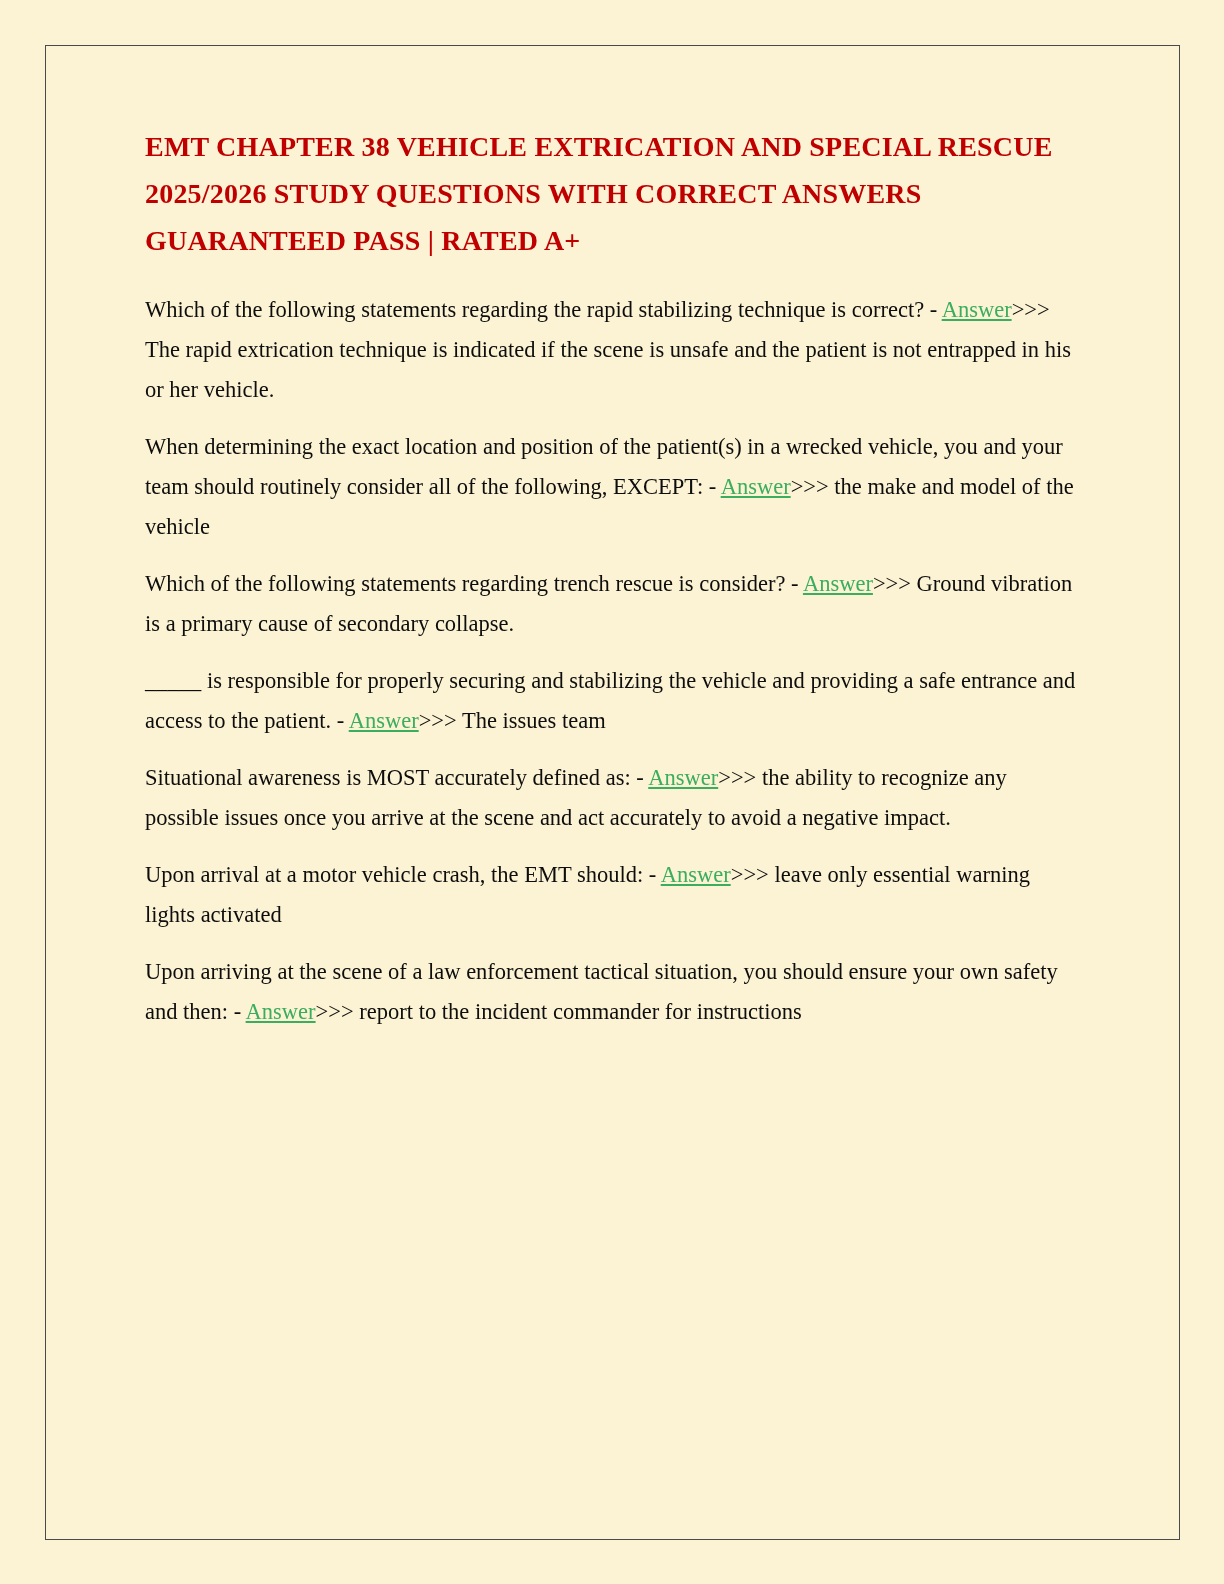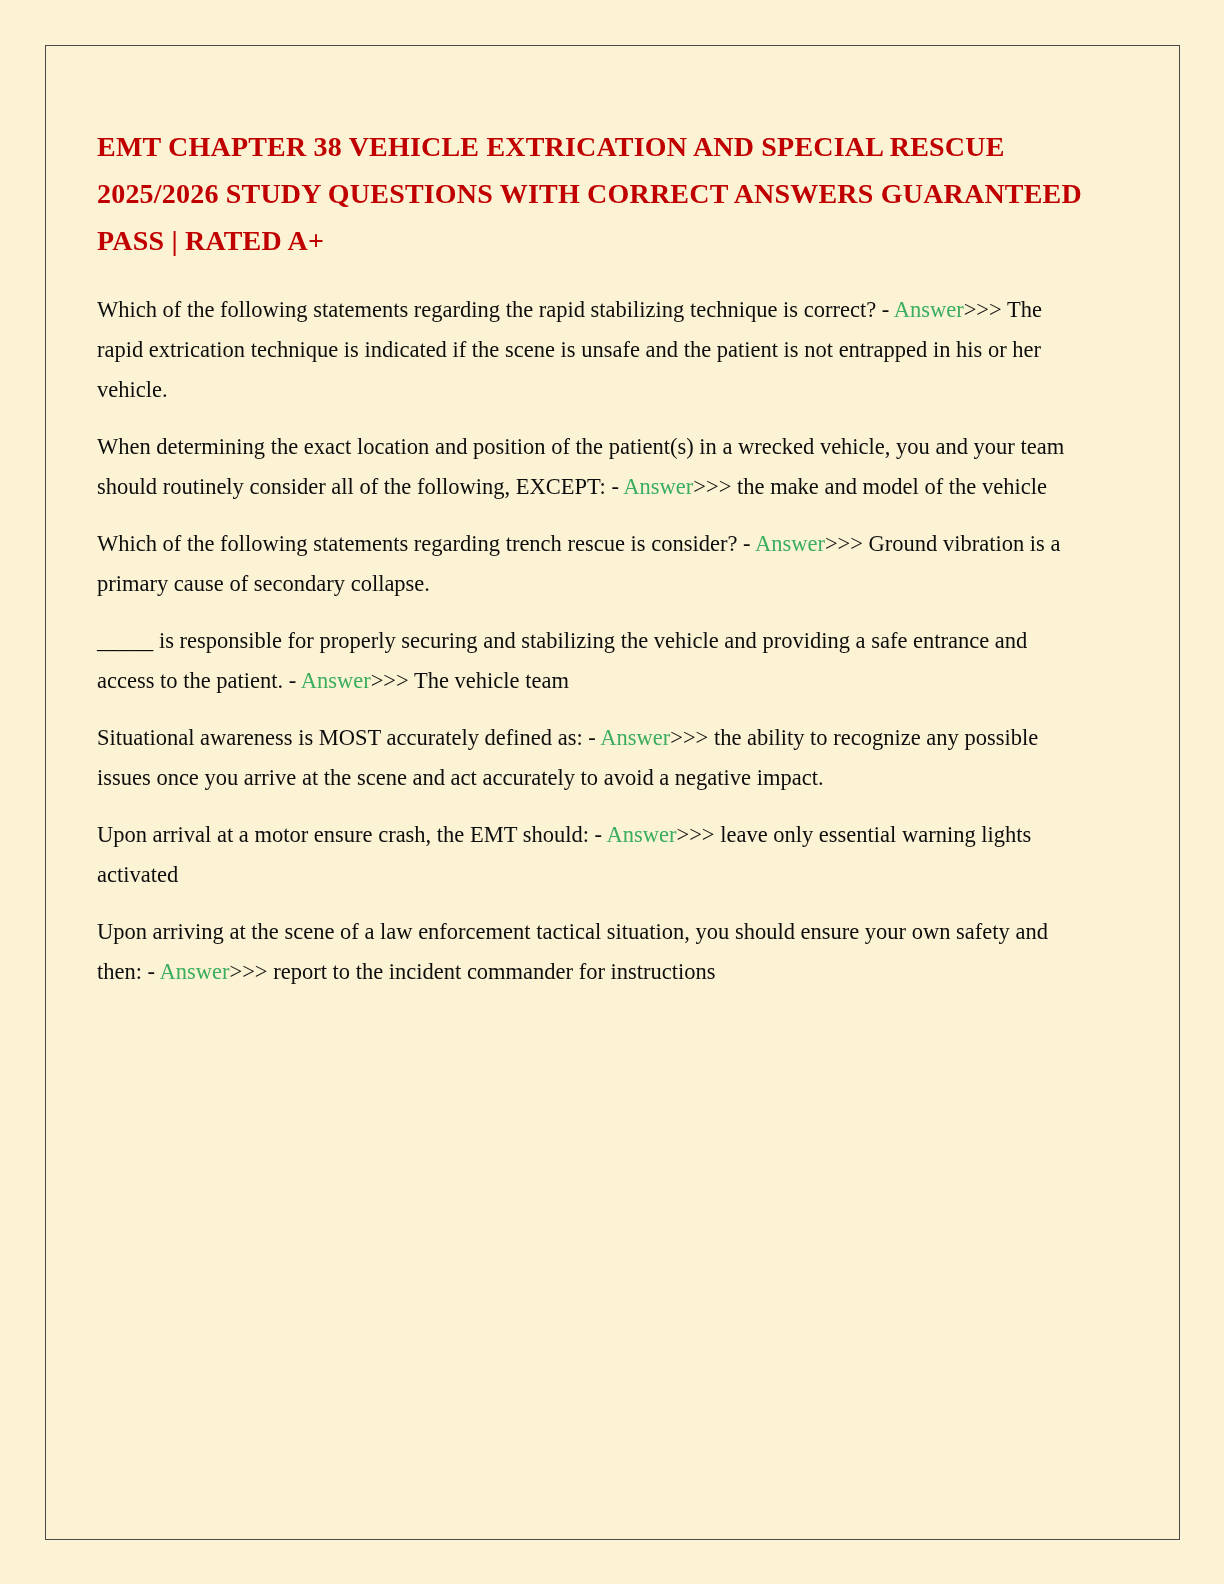--- a/index.html
+++ b/index.html
@@ -21,40 +21,41 @@
     bottom: 44px;
     border: 1px solid #4a4a4a;
     pointer-events: none;
   }
   .content {
     position: absolute;
     left: 45px;
     top: 45px;
     right: 44px;
     bottom: 44px;
-    padding: 78px 98px 60px 52px;
+    padding: 78px 98px 60px 100px;
     box-sizing: border-box;
     overflow: hidden;
   }
   h1.doc-title {
     color: #c00000;
     font-size: 28px;
     font-weight: bold;
     line-height: 47px;
     margin: 0 0 26px 0;
     letter-spacing: 0.2px;
   }
   p.qa {
     color: #0d0d0d;
     font-size: 22.5px;
     line-height: 40px;
     margin: 0 0 17px 0;
   }
   .ans {
     color: #3bad5e;
+    text-decoration: underline;
   }
   .arrow {
     color: #0d0d0d;
   }
 </style>
 </head>
 <body>
 
 <div class="page-border"></div>
 
@@ -78,34 +79,34 @@
 
     <p class="qa">
       <span class="q">Which of the following statements regarding trench rescue is consider? -</span>
       <span class="ans">Answer</span><span class="arrow">&gt;&gt;&gt;</span>
       <span class="a">Ground vibration is a primary cause of secondary collapse.</span>
     </p>
 
     <p class="qa">
       <span class="q">_____ is responsible for properly securing and stabilizing the vehicle and providing a safe entrance and access to the patient. -</span>
       <span class="ans">Answer</span><span class="arrow">&gt;&gt;&gt;</span>
-      <span class="a">The vehicle team</span>
+      <span class="a">The issues team</span>
     </p>
 
     <p class="qa">
       <span class="q">Situational awareness is MOST accurately defined as: -</span>
       <span class="ans">Answer</span><span class="arrow">&gt;&gt;&gt;</span>
       <span class="a">the ability to recognize any possible issues once you arrive at the scene and act accurately to avoid a negative impact.</span>
     </p>
 
 
 
 
     <p class="qa">
-      <span class="q">Upon arrival at a motor ensure crash, the EMT should: -</span>
+      <span class="q">Upon arrival at a motor vehicle crash, the EMT should: -</span>
       <span class="ans">Answer</span><span class="arrow">&gt;&gt;&gt;</span>
       <span class="a">leave only essential warning lights activated</span>
     </p>
 
     <p class="qa">
       <span class="q">Upon arriving at the scene of a law enforcement tactical situation, you should ensure your own safety and then: -</span>
       <span class="ans">Answer</span><span class="arrow">&gt;&gt;&gt;</span>
       <span class="a">report to the incident commander for instructions</span>
     </p>
 

